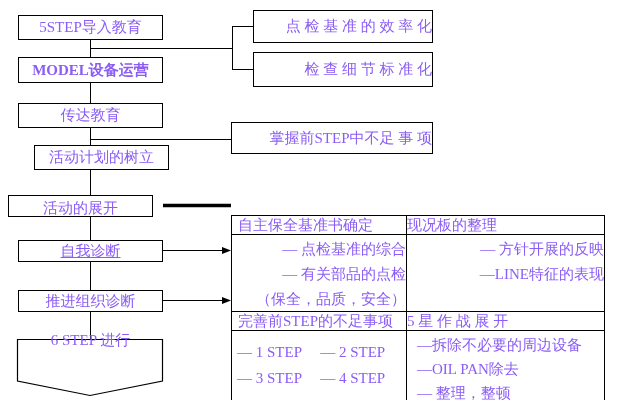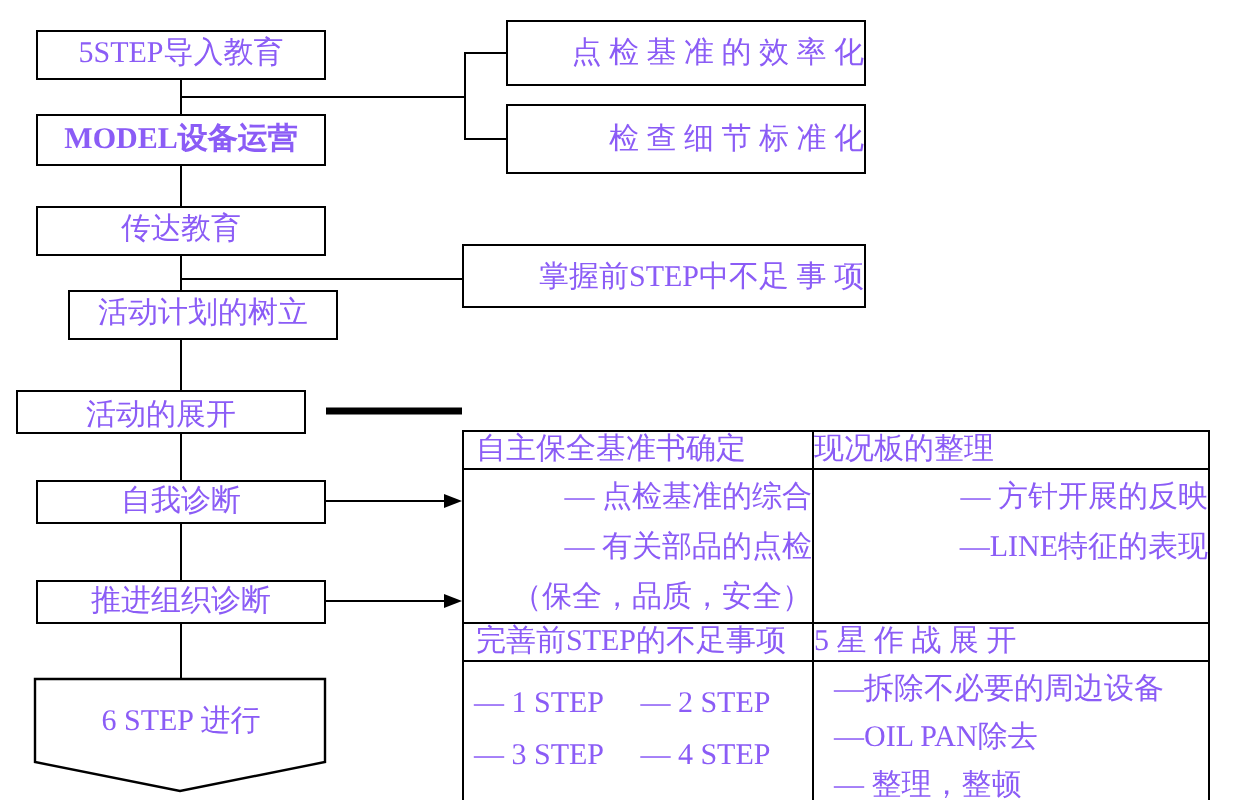--- a/index.html
+++ b/index.html
@@ -12,21 +12,21 @@
     position:absolute;border:1px solid #000;background:#fff;box-sizing:border-box;
     display:flex;align-items:center;justify-content:center;
     font-size:15px;line-height:1;white-space:nowrap;
   }
   .callout{
     position:absolute;border:1px solid #000;background:#fff;box-sizing:border-box;
     display:flex;align-items:center;justify-content:flex-end;
     font-size:15px;white-space:nowrap;
   }
   .penta-label{
-    position:absolute;left:18px;top:348px;width:145px;height:24px;
+    position:absolute;left:18px;top:328px;width:145px;height:24px;
     display:flex;align-items:center;justify-content:center;
     font-size:15px;white-space:nowrap;
   }
   .tbl{
     position:absolute;left:231px;top:167px;width:374px;height:190px;
     border:1px solid #000;box-sizing:border-box;background:#fff;
     display:grid;grid-template-columns:174px 1fr;grid-template-rows:18px 77px 19px auto;
     font-size:15px;
     margin-top:48px;
   }
@@ -81,21 +81,21 @@
   </div>
   <div class="fbox" style="left:18px;top:103px;width:145px;height:25px;">
     <span>传达教育</span>
   </div>
   <div class="fbox" style="left:34px;top:145px;width:135px;height:25px;">
     <span>活动计划的树立</span>
   </div>
   <div class="fbox" style="left:8px;top:195px;width:145px;height:22px;align-items:flex-end;">
     <span>活动的展开</span>
   </div>
-  <div class="fbox" style="left:18px;top:240px;width:145px;height:22px;">
+  <div class="fbox" style="left:18px;top:240px;width:145px;height:22px;text-decoration:underline;">
     <span>自我诊断</span>
   </div>
   <div class="fbox" style="left:18px;top:290px;width:145px;height:22px;">
     <span>推进组织诊断</span>
   </div>
 
   <div class="penta-label">
     <span>6 STEP 进行</span>
   </div>
 

